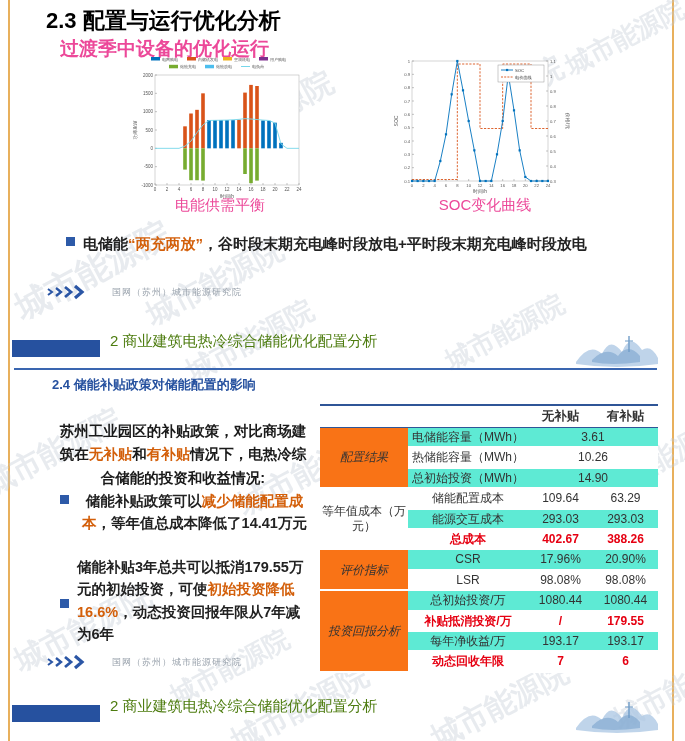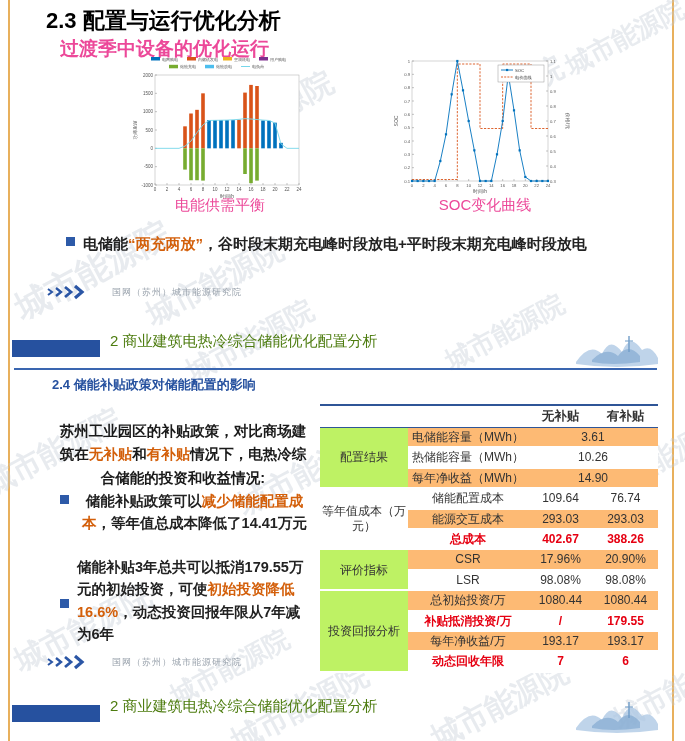--- a/index.html
+++ b/index.html
@@ -24,23 +24,23 @@
   .sec-bar{width:88px;height:17px;background:#26519f;}
   .sec-title{font-size:15px;font-weight:normal;color:#4d7c0f;white-space:nowrap;}
   .sec-rule{height:2px;background:#3a66b0;}
   .subsec{font-size:13px;font-weight:bold;color:#26519f;}
   .para{font-size:14.5px;font-weight:600;color:#1a1a1a;line-height:1.62;}
   .tbl{border-collapse:collapse;width:338px;font-size:12px;color:#333;
        border-top:2px solid #2f5597;border-bottom:2px solid #2f5597;background:#fff;}
   .tbl th{border-bottom:1.5px solid #2f5597;font-weight:bold;font-size:12.5px;
           color:#333;padding:2px 0;text-align:center;}
   .tbl td{text-align:center;padding:2px 2px;border-bottom:2px solid #fff;line-height:1.2;}
-  .tbl tr.alt td{background:#fdba74;}
+  .tbl tr.alt td{background:#5eead4;}
   .tbl td.grp{background:#fff;}
-  .tbl td.grp.galt{background:#bef264;}
+  .tbl td.grp.galt{background:#f97316;font-style:italic;}
   .tbl .red{color:#e60012;font-weight:bold;}
   svg text{font-family:"Liberation Sans","DejaVu Sans",sans-serif;}
 </style>
 </head>
 <body>
 
 <div class="edge left"></div>
 <div class="edge right"></div>
 
 <span class="wm" style="left:8px;top:248px;font-size:34px;">城市能源院</span>
@@ -332,28 +332,28 @@
       <tr class="alt">
         <td rowspan="3" class="grp galt">配置结果</td>
         <td>电储能容量（MWh）</td>
         <td colspan="2">3.61</td>
       </tr>
       <tr>
         <td>热储能容量（MWh）</td>
         <td colspan="2">10.26</td>
       </tr>
       <tr class="alt">
-        <td>每年净收益（MWh）</td>
+        <td>总初始投资（MWh）</td>
         <td colspan="2">14.90</td>
       </tr>
       <tr>
         <td rowspan="3" class="grp">等年值成本（万元）</td>
         <td>储能配置成本</td>
         <td>109.64</td>
-        <td>76.74</td>
+        <td>63.29</td>
       </tr>
       <tr class="alt">
         <td>能源交互成本</td>
         <td>293.03</td>
         <td>293.03</td>
       </tr>
       <tr>
         <td class="red">总成本</td>
         <td class="red">402.67</td>
         <td class="red">388.26</td>

